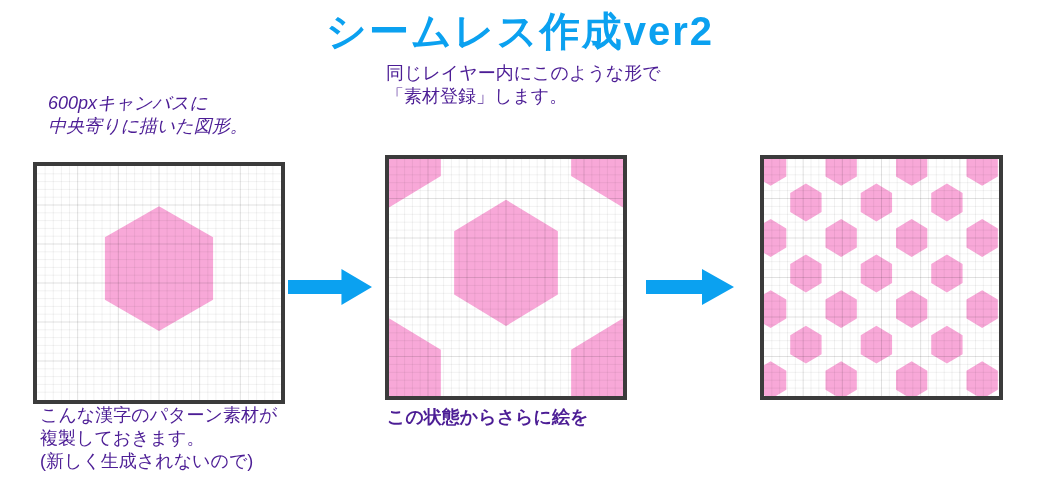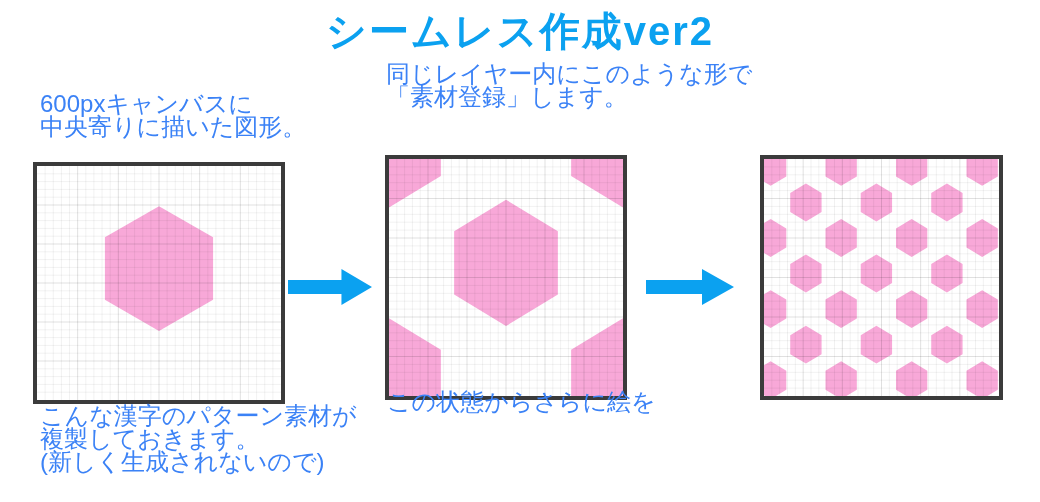--- a/index.html
+++ b/index.html
@@ -6,29 +6,29 @@
   body{font-family:"Liberation Sans","DejaVu Sans",sans-serif;}
   .stage{position:relative;width:1040px;height:502px;background:#fff;overflow:hidden;}
 
   .title{
     position:absolute;left:0;right:0;top:4px;
     text-align:center;font-size:40px;font-weight:800;
     letter-spacing:2px;color:var(--accent,#0BA1F0);
   }
 
   .caption{
-    position:absolute;font-size:24px;line-height:23px;
-    font-weight:500;color:#3b82f6;white-space:nowrap;
+    position:absolute;font-size:18px;line-height:23px;
+    font-weight:500;color:#4c1d95;white-space:nowrap;
   }
   .caption span{display:block;}
-  .cap-top-left{left:40px;top:92px;}
+  .cap-top-left{left:48px;top:92px;font-style:italic;}
   .cap-top-mid{left:386px;top:62px;}
   .cap-top-right{left:757px;top:68px;}
   .cap-bot-left{left:40px;top:404px;}
-  .cap-bot-mid{left:387px;top:390px;}
+  .cap-bot-mid{left:387px;top:406px;font-weight:bold;}
 
   .panel{
     position:absolute;background:#fff;
     border:4px solid var(--border,#3B3B3B);
     box-sizing:border-box;
   }
   .panel svg{position:absolute;left:0;top:0;width:100%;height:100%;display:block;}
   .panel-1{left:33px;top:162px;width:252px;height:242px;}
   .panel-2{left:385px;top:155px;width:242px;height:245px;}
   .panel-3{left:760px;top:155px;width:243px;height:245px;}

